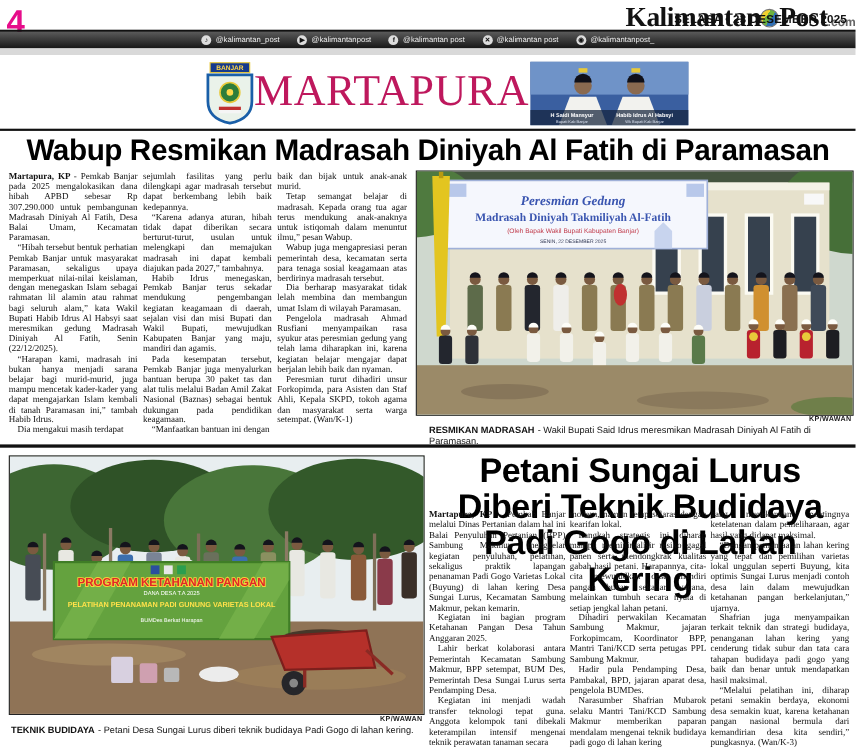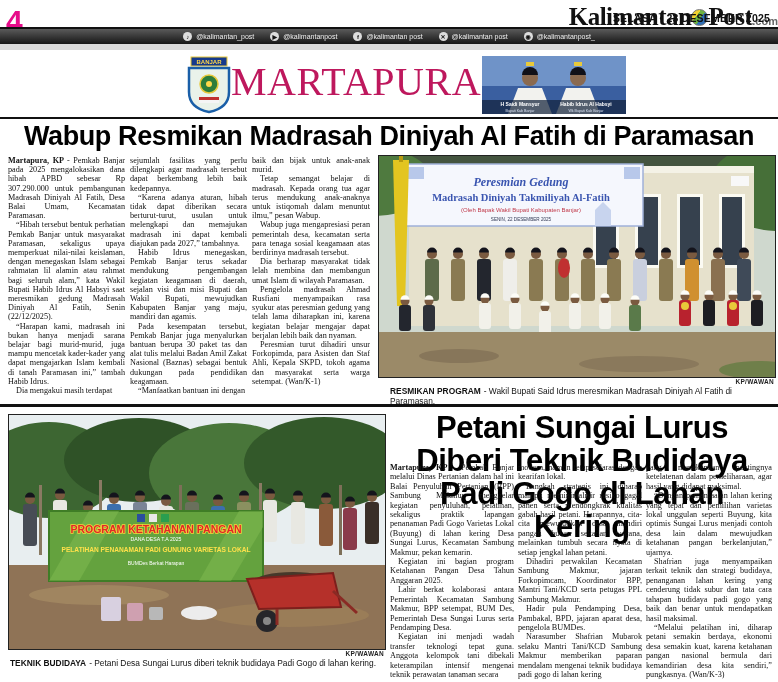--- a/index.html
+++ b/index.html
@@ -222,21 +222,21 @@
         <circle cx="354" cy="150" r="4" fill="#e8c93a"></circle>
     </g>
     <rect y="176" width="396" height="45" fill="#9b8a68"></rect>
     <ellipse cx="80" cy="200" rx="40" ry="7" fill="#87765a"></ellipse>
       <ellipse cx="260" cy="208" rx="60" ry="8" fill="#8a795c"></ellipse>
     <ellipse cx="380" cy="214" rx="40" ry="9" fill="#6f7f4a"></ellipse>
   </svg>
 
   <div class="abs credit" style="left:378px;top:378px;width:396px;">KP/WAWAN</div>
   <div class="abs caption" style="left:390px;top:386px;width:378px;">
-    <b>RESMIKAN PROGRAM</b><span>- Wakil Bupati Said Idrus meresmikan Madrasah Diniyah Al Fatih di Paramasan.</span>
+    <b>RESMIKAN MADRASAH</b><span>- Wakil Bupati Said Idrus meresmikan Madrasah Diniyah Al Fatih di Paramasan.</span>
   </div>
 
   <div class="abs sep-rule"></div>
 
   <div class="a2">
     <div class="abs headline" style="left:390px;top:412px;width:384px;font-size:31px;line-height:1.06;">Petani Sungai Lurus Diberi Teknik Budidaya Padi Gogo di Lahan Kering</div>
 
     <div class="abs newscol" style="left:390px;top:463px;width:124px;">
         <p><b>Martapura, KP </b>– Pemkab Banjar melalui Dinas Pertanian dalam hal ini Balai Penyuluhan Pertanian (BPP) Sambung Makmur menggelar kegiatan penyuluhan, pelatihan, sekaligus praktik lapangan penanaman Padi Gogo Varietas Lokal (Buyung) di lahan kering Desa Sungai Lurus, Kecamatan Sambung Makmur, pekan kemarin.</p>
         <p>Kegiatan ini bagian program Ketahanan Pangan Desa Tahun Anggaran 2025.</p>

